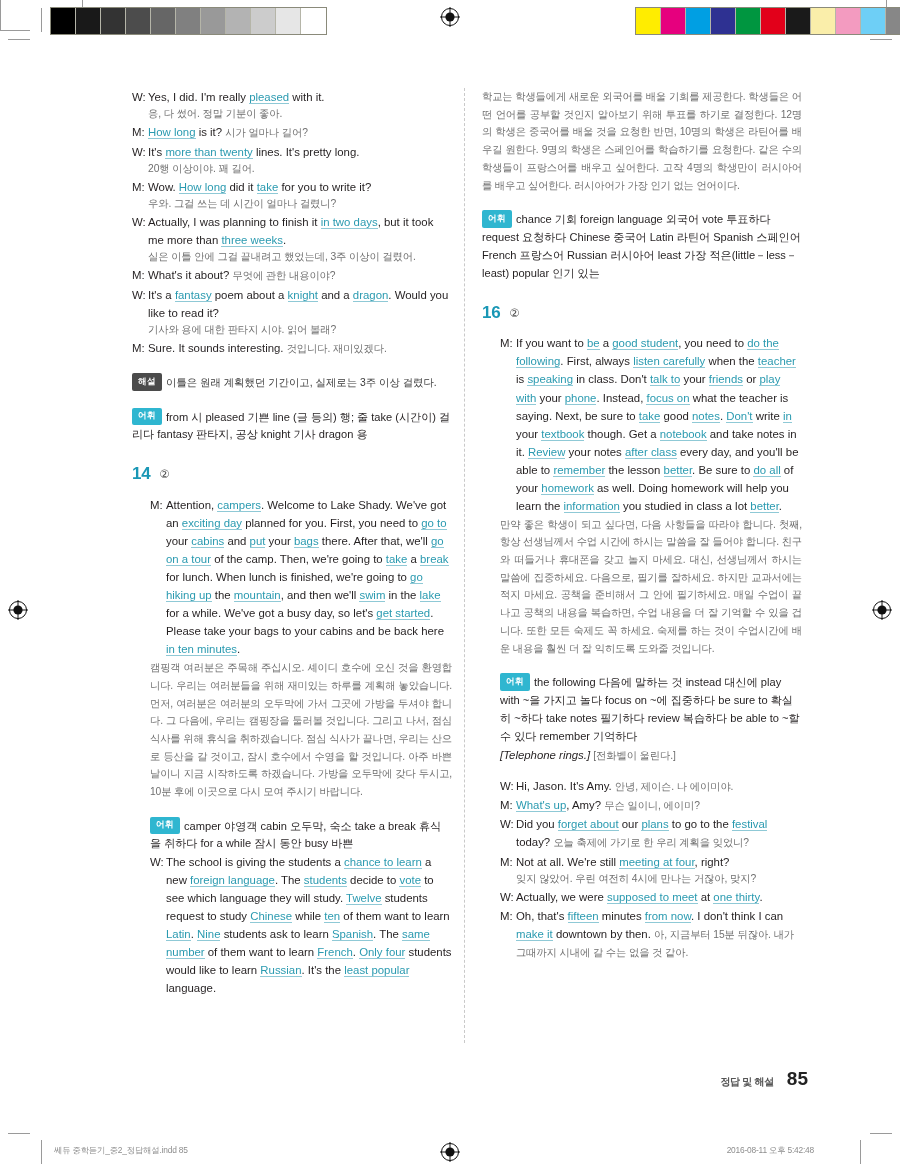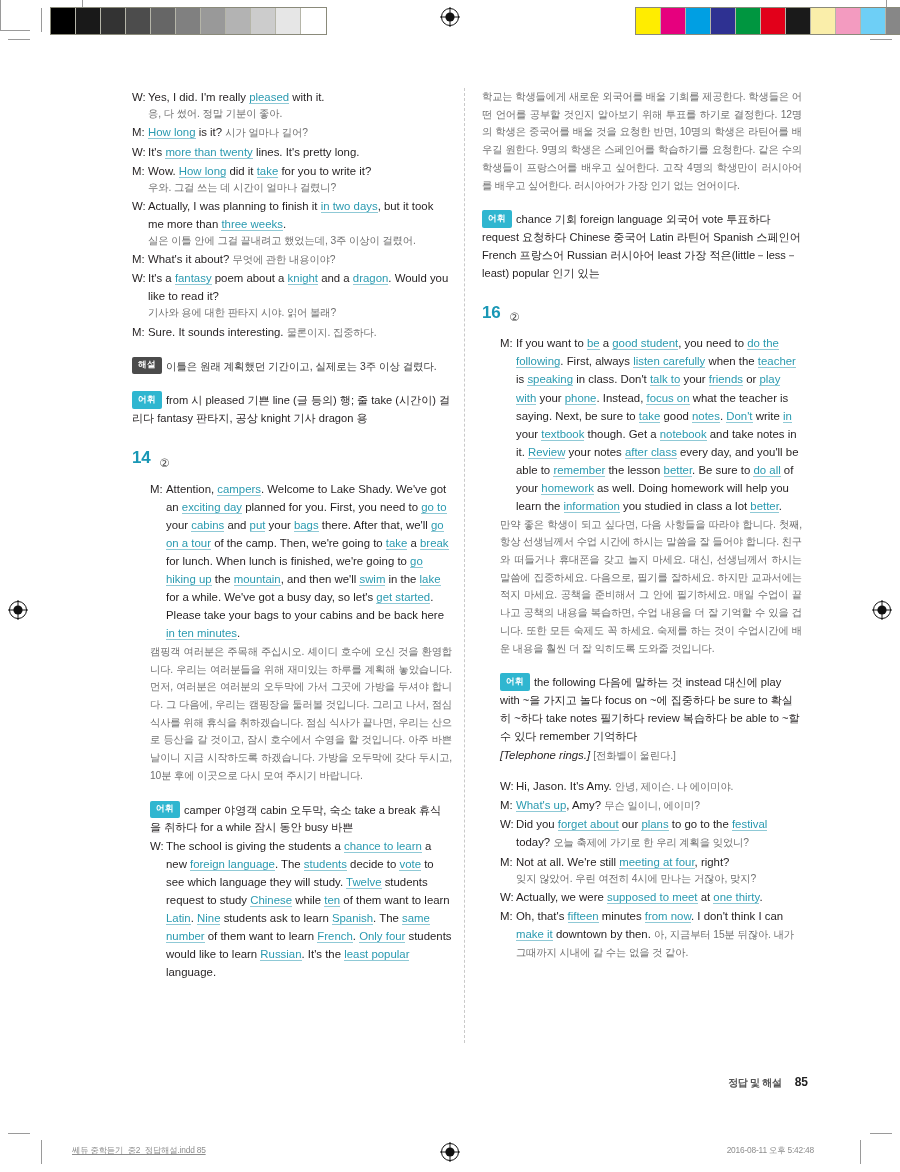--- a/index.html
+++ b/index.html
@@ -68,21 +68,21 @@
 
   
   .hl{
     color:#2a9ab0;
     border-bottom:1px solid #8fc9d6;
     padding-bottom:0px;
   }
 
   
   .qhead{
-    display:flex;align-items:flex-end;
+    display:flex;align-items:center;
     margin:17px 0 8px 0;
   }
   .qnum{
     color:#1997b5;
     font-weight:bold;
     font-size:17px;
     margin-right:9px;
     letter-spacing:-0.3px;
   }
   .qans{
@@ -112,25 +112,25 @@
   
   .lead-ko{margin-top:0;}
 
   
   .folio{
     position:absolute;right:92px;bottom:82px;
     display:flex;align-items:baseline;gap:13px;
     font-weight:bold;
   }
   .folio-label{font-size:10px;color:#555;font-weight:bold;letter-spacing:-0.3px;}
-  .folio-num{font-size:12px;color:#222;font-weight:bold;}
+  .folio-num{font-size:19px;color:#222;font-weight:bold;}
 
   .slug{
-    position:absolute;left:72px;bottom:16px;
-    font-size:8.4px;color:#8d8d8d;letter-spacing:-0.2px;text-decoration:underline;
+    position:absolute;left:54px;bottom:16px;
+    font-size:8.4px;color:#8d8d8d;letter-spacing:-0.2px;
   }
   .slug-right{
     position:absolute;right:86px;bottom:16px;
     font-size:8.4px;color:#8d8d8d;letter-spacing:-0.2px;
   }
   .ital{font-style:italic;}
 </style>
 </head>
 <body>
 
@@ -220,41 +220,41 @@
         <div class="line">
           <div class="spk">W:</div>
           <div class="txt"><span>Yes, I did. I'm really </span><span class="hl">pleased</span><span> with it.</span><div class="kr">응, 다 썼어. 정말 기분이 좋아.</div></div>
         </div>
         <div class="line">
           <div class="spk">M:</div>
           <div class="txt"><span class="hl">How long</span><span> is it? </span><span class="kr">시가 얼마나 길어?</span></div>
         </div>
         <div class="line">
           <div class="spk">W:</div>
-          <div class="txt"><span>It's </span><span class="hl">more than twenty</span><span> lines. It's pretty long.</span></div>
+          <div class="txt"><span>It's </span><span class="hl">more than twenty</span><span> lines. It's pretty long.</span><div class="kr">20행 이상이야. 꽤 길어.</div></div>
         </div>
         <div class="line">
           <div class="spk">M:</div>
           <div class="txt"><span>Wow. </span><span class="hl">How long</span><span> did it </span><span class="hl">take</span><span> for you to write it?</span><div class="kr">우와. 그걸 쓰는 데 시간이 얼마나 걸렸니?</div></div>
         </div>
         <div class="line">
           <div class="spk">W:</div>
           <div class="txt"><span>Actually, I was planning to finish it </span><span class="hl">in two days</span><span>, but it took me more than </span><span class="hl">three weeks</span><span>.</span><div class="kr">실은 이틀 안에 그걸 끝내려고 했었는데, 3주 이상이 걸렸어.</div></div>
         </div>
         <div class="line">
           <div class="spk">M:</div>
           <div class="txt"><span>What's it about? </span><span class="kr">무엇에 관한 내용이야?</span></div>
         </div>
         <div class="line">
           <div class="spk">W:</div>
           <div class="txt"><span>It's a </span><span class="hl">fantasy</span><span> poem about a </span><span class="hl">knight</span><span> and a </span><span class="hl">dragon</span><span>. Would you like to read it?</span><div class="kr">기사와 용에 대한 판타지 시야. 읽어 볼래?</div></div>
         </div>
         <div class="line">
           <div class="spk">M:</div>
-          <div class="txt"><span>Sure. It sounds interesting. </span><span class="kr">물론이지. 집중하다.</span></div>
+          <div class="txt"><span>Sure. It sounds interesting. </span><span class="kr">것입니다. 재미있겠다.</span></div>
         </div>
       </div>
 
     <div class="badge-row">
       <span class="badge badge-hs">해설</span><span class="voc-ko">이틀은 원래 계획했던 기간이고, 실제로는 3주 이상 걸렸다.</span>
     </div>
 
     <div class="badge-row">
       <span class="badge badge-voc">어휘</span><span>from 시 pleased 기쁜 line (글 등의) 행; 줄 take (시간이) 걸리다 fantasy 판타지, 공상 knight 기사 dragon 용</span>
     </div>

